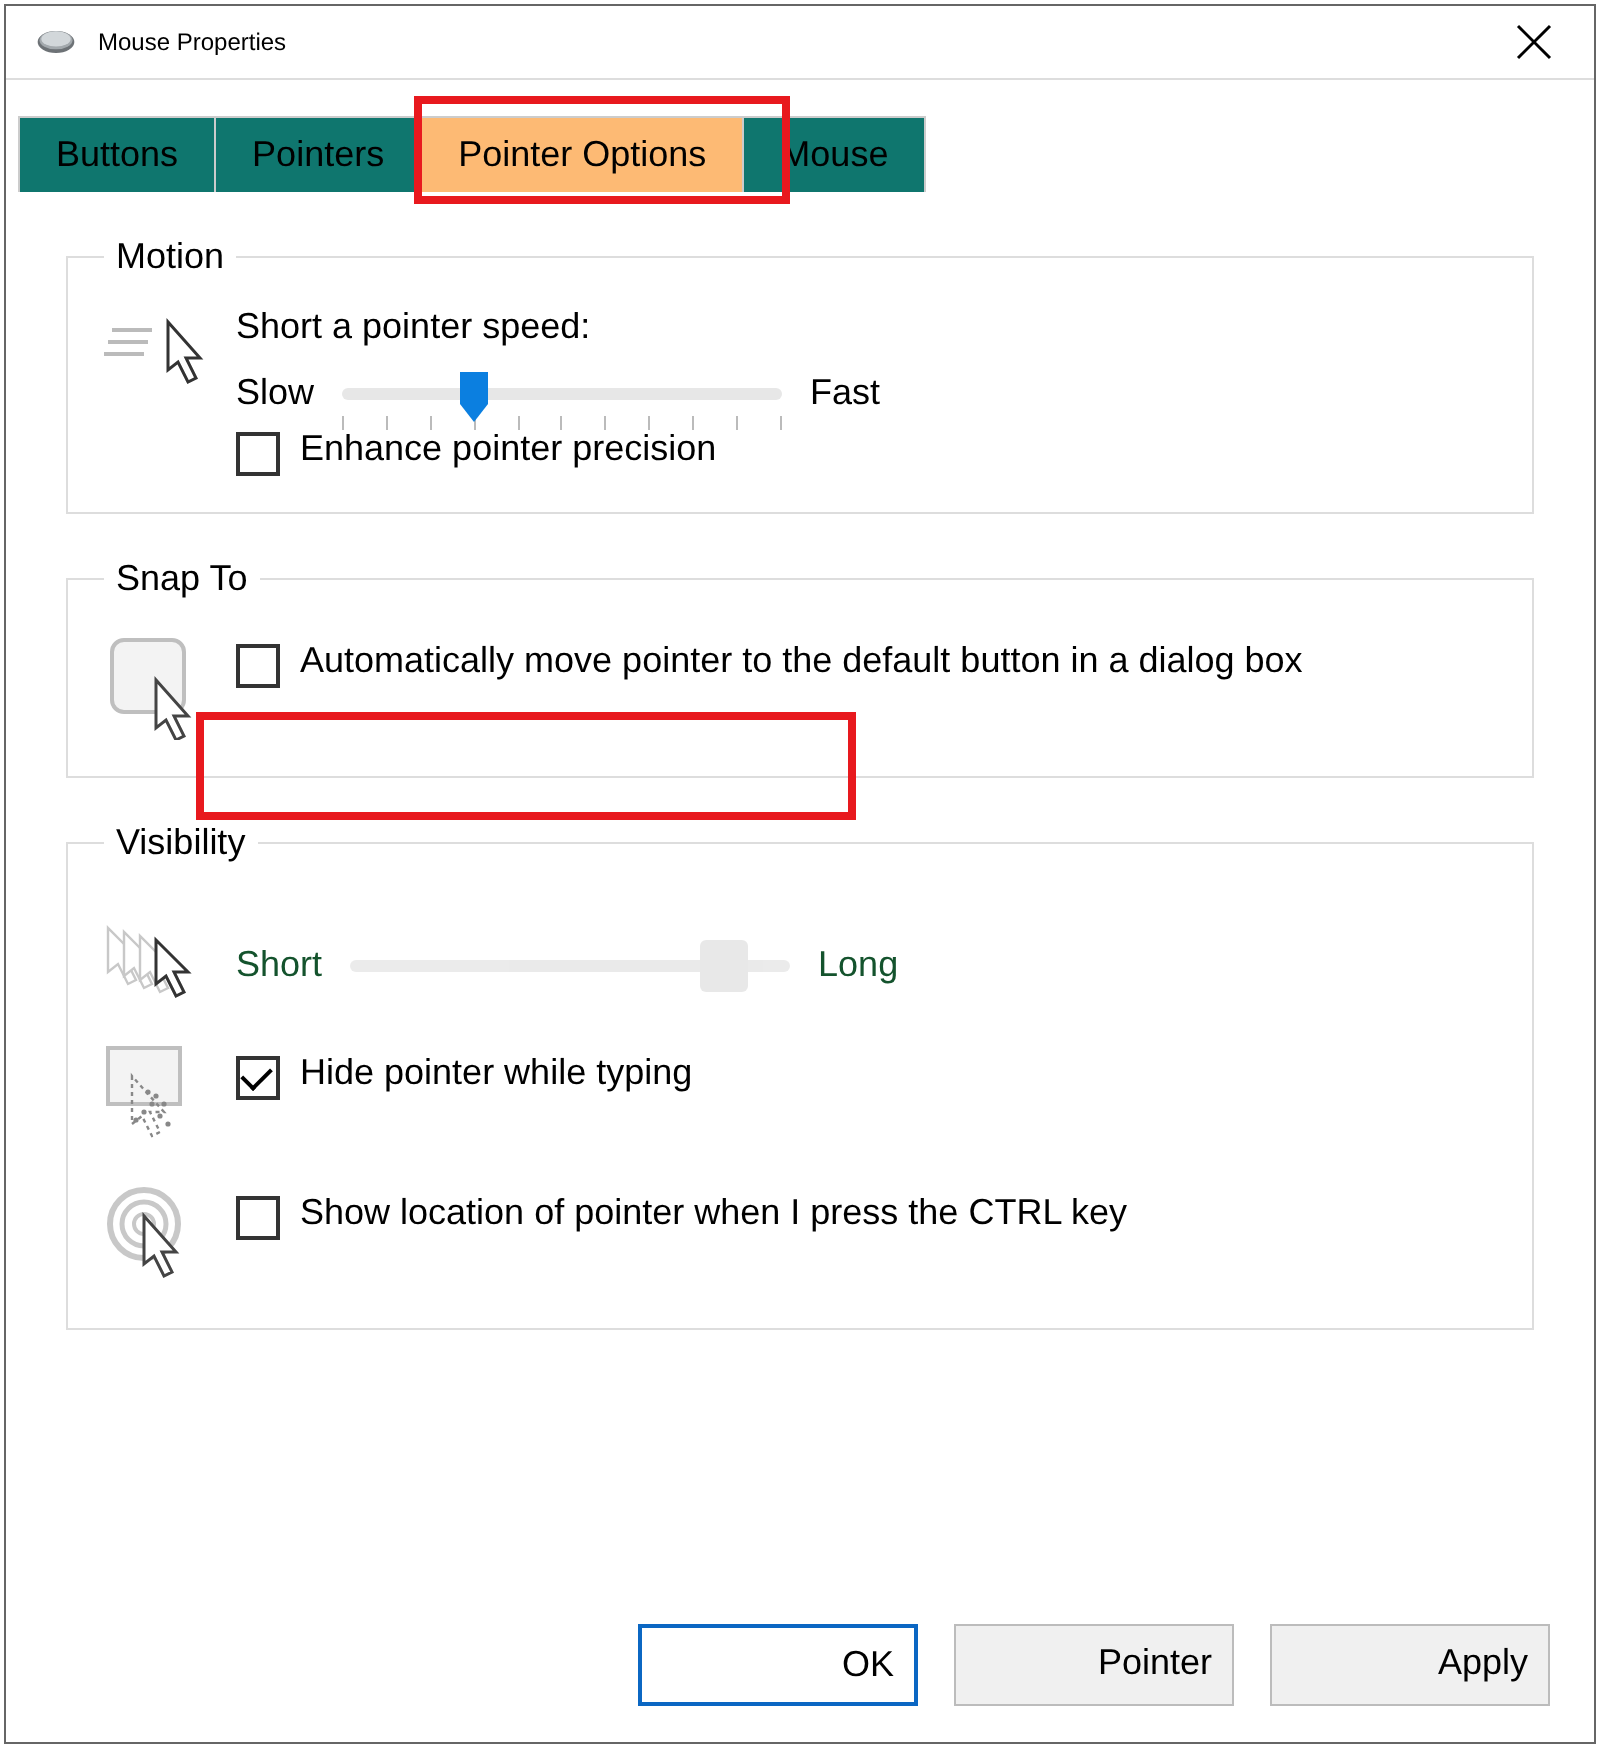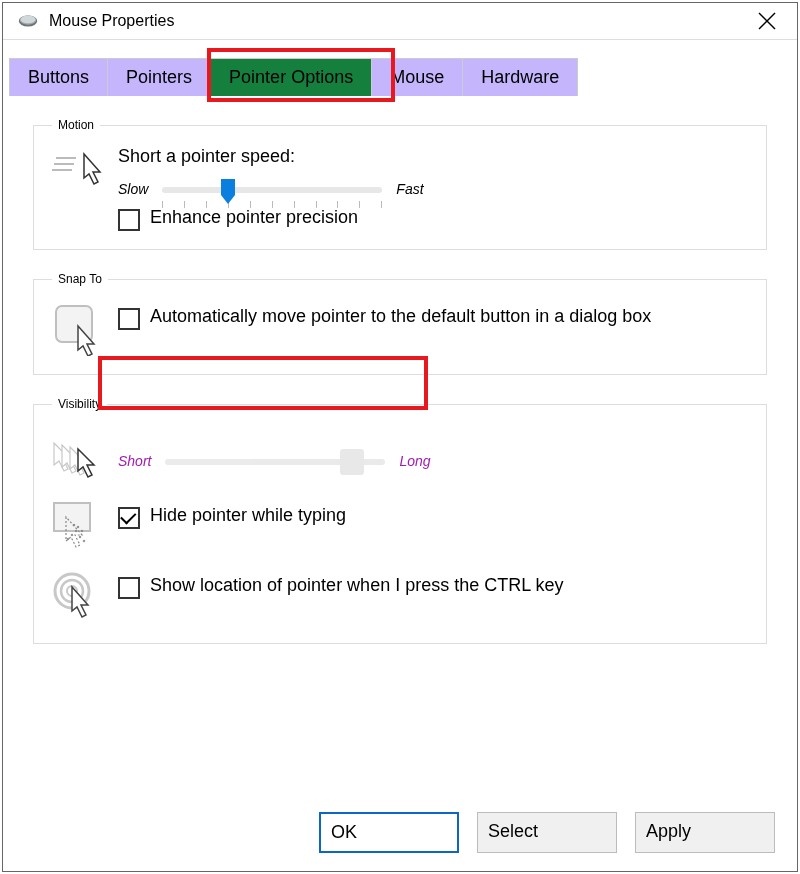--- a/index.html
+++ b/index.html
@@ -22,39 +22,39 @@
     display: flex;
     flex-direction: column;
   }
   .titlebar {
     display: flex;
     align-items: center;
     padding: 8px 14px;
     border-bottom: 1px solid #ddd;
   }
   .titlebar .app-icon { width: 22px; height: 16px; margin-right: 10px; }
-  .titlebar .title { font-size: 16px; flex: 1; }
+  .titlebar .title { font-size: 12px; flex: 1; }
   .close-x { font-size: 24px; line-height: 1; cursor: pointer; padding: 0 6px; font-weight: 300; }
   .tabs-row {
     display: flex;
     align-items: flex-end;
     padding: 18px 6px 0 6px;
     position: relative;
   }
   .tab {
     padding: 8px 18px;
     border: 1px solid #ccc;
     border-bottom: none;
-    background: #c4b5fd;
+    background: #0f766e;
     margin-right: -1px;
     cursor: pointer;
     position: relative;
   }
   .tab.active {
-    background: #15803d;
+    background: #fdba74;
     z-index: 2;
     font-weight: 400;
     border-top-color:#ccc;
   }
   .tab-highlight {
     position: absolute;
     border: 4px solid #e8191e;
     top: 8px;
     left: 204px;
     width: 188px;
@@ -67,40 +67,40 @@
     padding: 0 30px 0 30px;
     overflow: hidden;
   }
   fieldset.group {
     border: 1px solid #ddd;
     margin: 22px 0 0 0;
     padding: 14px 18px 18px 18px;
   }
   fieldset.group > legend {
     padding: 0 6px;
-    font-size: 12px;
+    font-size: 18px;
   }
   .row {
     display: flex;
     align-items: flex-start;
   }
   .icon-slot {
     width: 66px;
     flex-shrink: 0;
     padding-top: 2px;
   }
   .opt-body { flex: 1; }
   .label-line { margin-bottom: 10px; }
   .slider-row {
     display: flex;
     align-items: center;
     gap: 14px;
     margin-bottom: 6px;
   }
-  .slider-row .end-label { font-size: 14px; font-style: italic; }
+  .slider-row .end-label { font-size: 18px; }
   .slider-track {
     position: relative;
     width: 220px;
     height: 24px;
   }
   .slider-track .rail {
     position: absolute;
     left: 0; right: 0; top: 10px; height: 6px;
     background: #e7e7e7;
     border-radius: 3px;
@@ -159,38 +159,38 @@
   .enhance-highlight {
     position: absolute;
     border: 4px solid #e8191e;
     left: 95px;
     top: 260px;
     width: 330px;
     height: 54px;
     z-index: 5;
     pointer-events: none;
   }
-  .disabled-text { color: #a21caf; }
+  .disabled-text { color: #14532d; }
   .vis-row {
     display: flex;
     align-items: flex-start;
     margin-top: 14px;
   }
   .bottom-bar {
     display: flex;
     justify-content: flex-end;
     gap: 18px;
     padding: 14px 22px 18px 22px;
   }
   .btn {
     min-width: 140px;
     padding: 8px 10px;
     background: #f0f0f0;
     border: 1px solid #bcbcbc;
-    text-align: left;
+    text-align: right;
     cursor: pointer;
     margin-top: 28px;
   }
   .btn.primary {
     background: #fff;
     border: 2px solid #0b67c3;
   }
   
   svg { display:block; }
 </style>
@@ -214,21 +214,20 @@
         <line x1="18" y1="2" x2="2" y2="18" stroke="#000" stroke-width="1.5"></line>
       </svg>
     </div>
   </div>
 
   <div class="tabs-row">
     <div class="tab">Buttons</div>
     <div class="tab">Pointers</div>
     <div class="tab active">Pointer Options</div>
     <div class="tab">Mouse</div>
-    <div class="tab">Hardware</div>
     <div class="tab-highlight"></div>
   </div>
 
   <div class="content" style="position:relative;">
     <div class="enhance-highlight"></div>
 
     <fieldset class="group">
       <legend>Motion</legend>
       <div class="row">
         <div class="icon-slot">
@@ -359,17 +358,17 @@
             <span class="cb"></span>
             <span>Show location of pointer when I press the CTRL key</span>
           </div>
         </div>
       </div>
     </fieldset>
   </div>
 
   <div class="bottom-bar">
     <div class="btn primary">OK</div>
-    <div class="btn">Select</div>
+    <div class="btn">Pointer</div>
     <div class="btn">Apply</div>
   </div>
 
 </div>
 
 </body></html>

